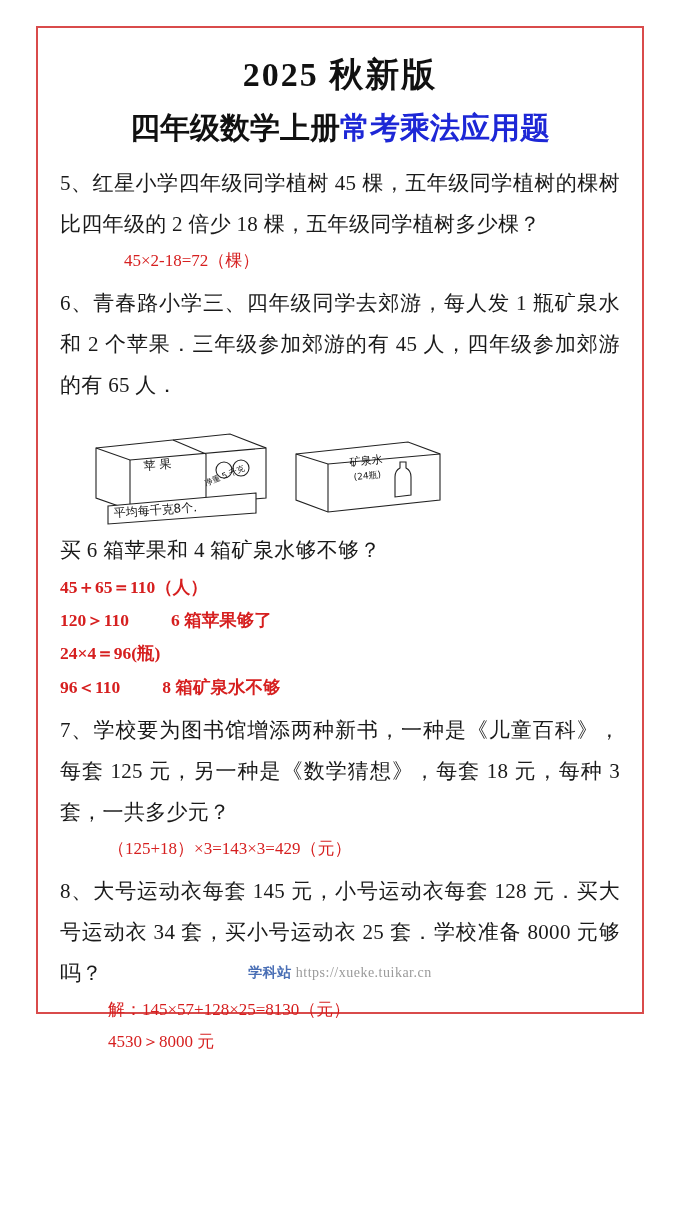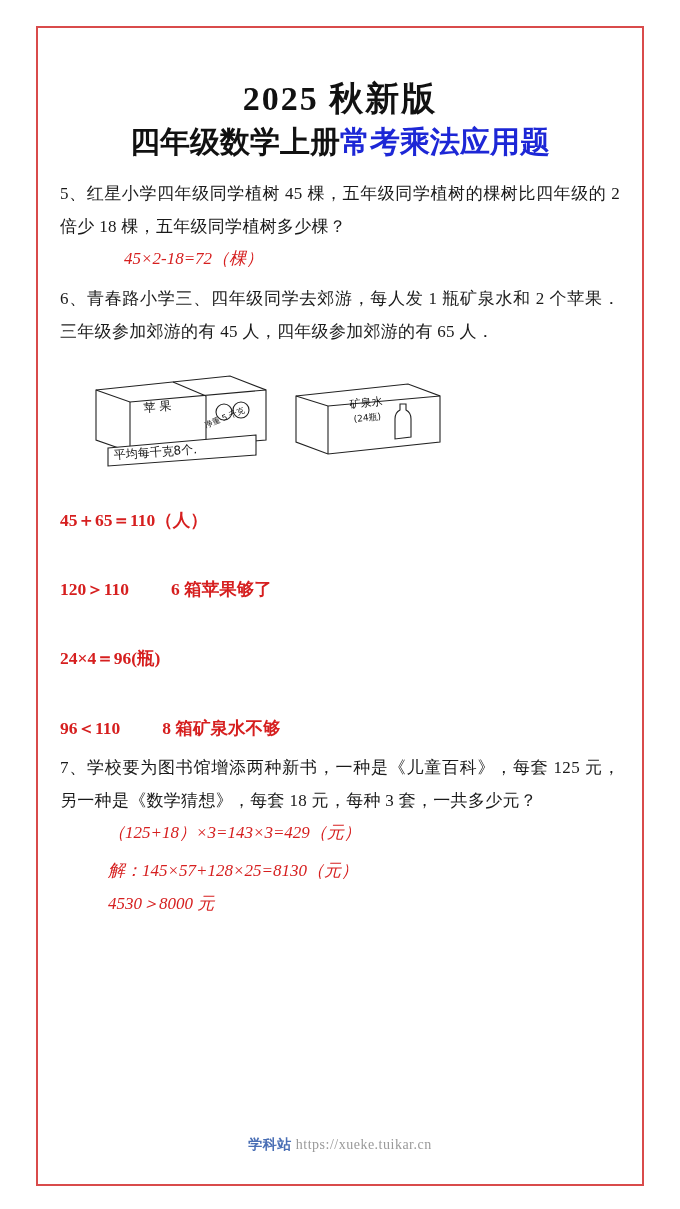--- a/index.html
+++ b/index.html
@@ -12,74 +12,72 @@
     width: 680px;
     height: 1209px;
     font-family: "Liberation Serif", "DejaVu Serif", serif;
     position: relative;
   }
   .page {
     position: absolute;
     left: 36px;
     top: 26px;
     width: 608px;
-    height: 1160px;
+    height: 988px;
     border: 2px solid #d94b4b;
     background: #fff;
-    padding: 30px 22px 0 22px;
+    padding: 6px 22px 0 22px;
   }
   .title-main {
     text-align: center;
     font-size: 34px;
     font-weight: bold;
     letter-spacing: 2px;
     color: #111;
     margin-top: 18px;
     font-family: "Liberation Serif", "DejaVu Serif", serif;
   }
   .title-sub {
     text-align: center;
     font-size: 30px;
     font-weight: bold;
-    margin-top: 0;
+    margin-top: 10px;
     white-space: nowrap;
     color: #111;
   }
   .title-sub .blue {
     color: #1d27d6;
   }
   .qbody {
     margin-top: 14px;
   }
   .q {
-    font-size: 17px;
+    font-size: 21px;
     line-height: 1.95;
     color: #1a1a1a;
     text-align: justify;
     letter-spacing: 0.3px;
   }
   .ans {
     color: #d61f1f;
     font-size: 17px;
     line-height: 1.9;
     font-weight: 500;
-    font-style: italic;
   }
   .ans.indent {
     padding-left: 64px;
   }
   .ans.indent2 {
     padding-left: 48px;
   }
   .ans-row {
     color: #d61f1f;
     font-size: 17.5px;
     line-height: 1.9;
     font-weight: 600;
-    margin-top: 36px;
   }
   .ans-row .gap {
     display: inline-block;
     width: 42px;
   }
   .fig {
     margin: 8px 0 4px 18px;
     width: 380px;
     height: 112px;
     position: relative;
@@ -141,20 +139,21 @@
         <g font-family="DejaVu Sans, sans-serif" fill="#111">
           <text x="66" y="56" font-size="12" transform="rotate(-5 66 56)">苹 果</text>
           <text x="128" y="72" font-size="8" transform="rotate(-22 128 72)">净重 5 千克</text>
           <text x="36" y="103" font-size="12" transform="rotate(-4 36 103)">平均每千克8个.</text>
           <text x="272" y="52" font-size="11" transform="rotate(-6 272 52)">矿泉水</text>
           <text x="276" y="66" font-size="9" transform="rotate(-6 276 66)">(24瓶)</text>
         </g>
       </svg>
     </div>
 
+    <div class="q">买 6 箱苹果和 4 箱矿泉水够不够？</div>
 
     <div class="ans-row">
       <span>45＋65＝110（人）</span>
     </div>
     <div class="ans-row">
       <span>120＞110</span><span class="gap"></span><span>6 箱苹果够了</span>
     </div>
     <div class="ans-row">
       <span>24×4＝96(瓶)</span>
     </div>
@@ -162,20 +161,21 @@
       <span>96＜110</span><span class="gap"></span><span>8 箱矿泉水不够</span>
     </div>
 
     <div class="q-spacer"></div>
 
     <div class="q">7、学校要为图书馆增添两种新书，一种是《儿童百科》，每套 125 元，另一种是《数学猜想》，每套 18 元，每种 3 套，一共多少元？</div>
     <div class="ans indent2">（125+18）×3=143×3=429（元）</div>
 
     <div class="q-spacer"></div>
 
+    <div class="q">8、大号运动衣每套 145 元，小号运动衣每套 128 元．买大号运动衣 34 套，买小号运动衣 25 套．学校准备 8000 元够吗？</div>
     <div class="ans indent2">解：145×57+128×25=8130（元）</div>
     <div class="ans indent2">4530＞8000 元</div>
 
   </div>
 
   <div class="watermark">
     <span class="wm-blue">学科站</span>
     <span>https://xueke.tuikar.cn</span>
   </div>
 

